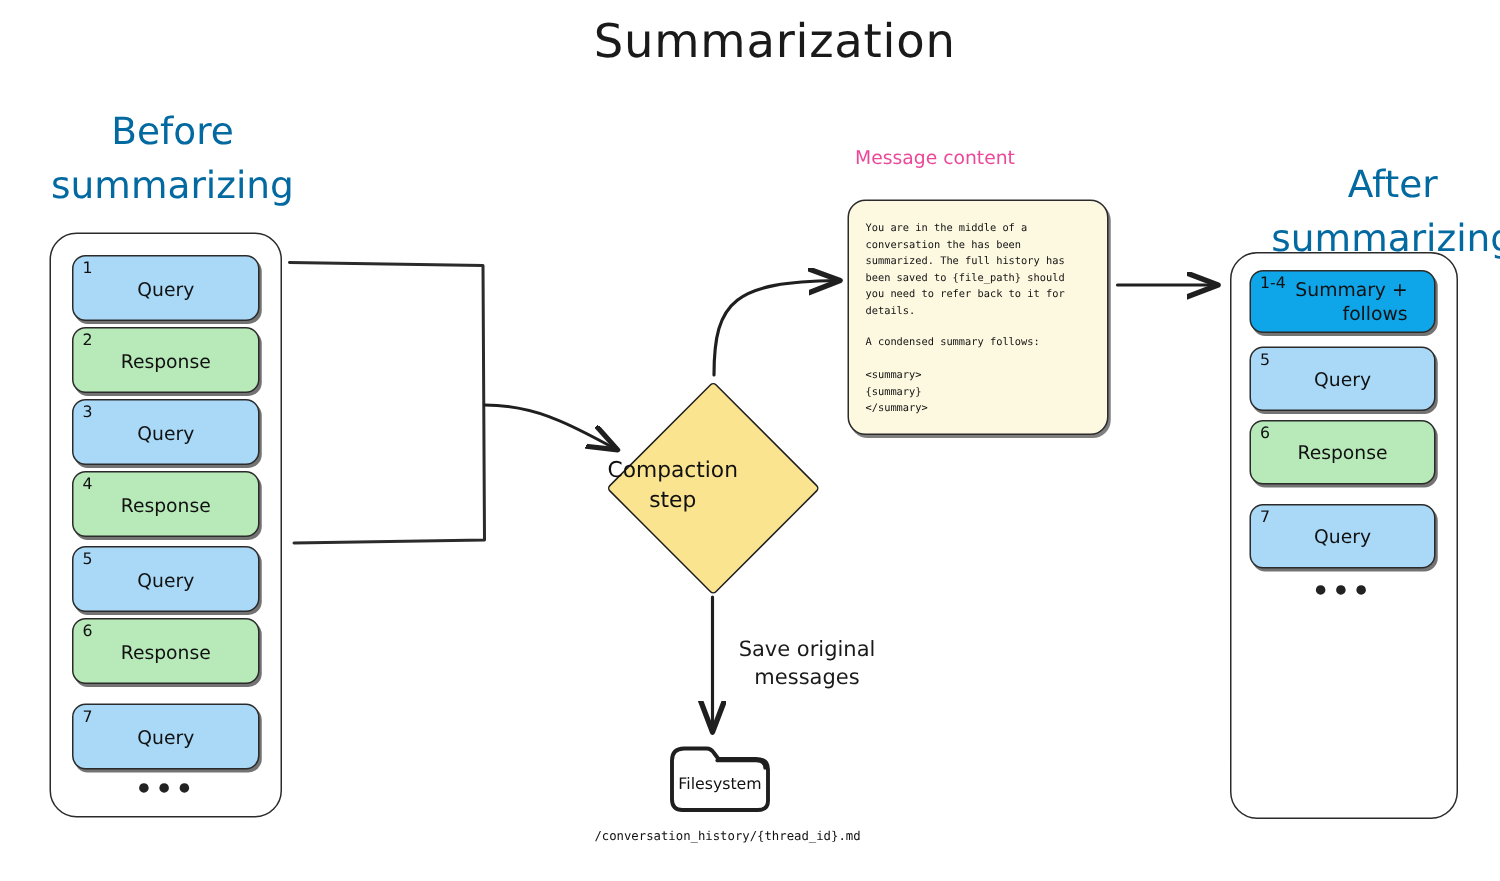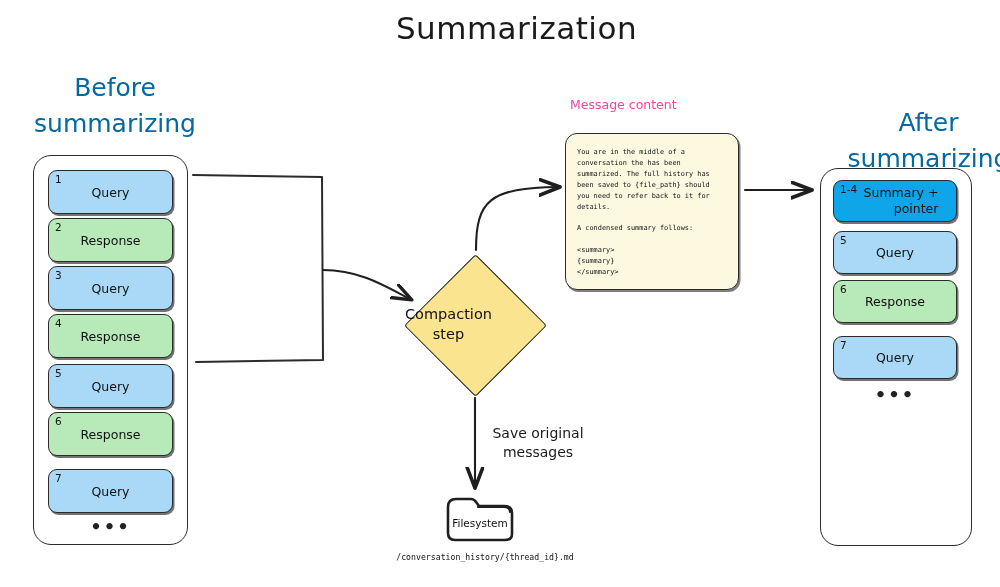--- a/index.html
+++ b/index.html
@@ -142,21 +142,21 @@
     <span class="num">7</span>
     <span class="lbl">Query</span>
   </div>
   <div class="dots abs" style="left:48px;top:518px;width:125px;">•••</div>
 
   <div class="abs column" id="after-column"></div>
 
   <div class="msg summary abs" style="left:833px;top:180px;width:124px;height:42px;">
     <span class="num">1-4</span>
     <span class="lbl" style="white-space:pre-line;padding-left:12px;">Summary +
-pointer</span>
+follows</span>
   </div>
   <div class="msg query abs" style="left:833px;top:231px;width:124px;height:43px;">
     <span class="num">5</span>
     <span class="lbl">Query</span>
   </div>
   <div class="msg response abs" style="left:833px;top:280px;width:124px;height:43px;">
     <span class="num">6</span>
     <span class="lbl">Response</span>
   </div>
   <div class="msg query abs" style="left:833px;top:336px;width:124px;height:43px;">

